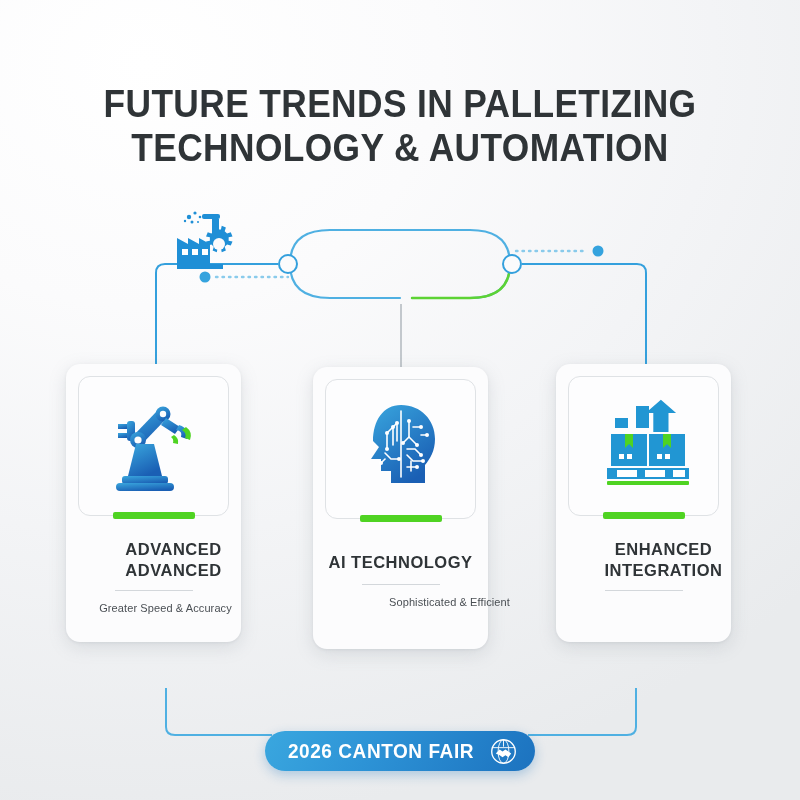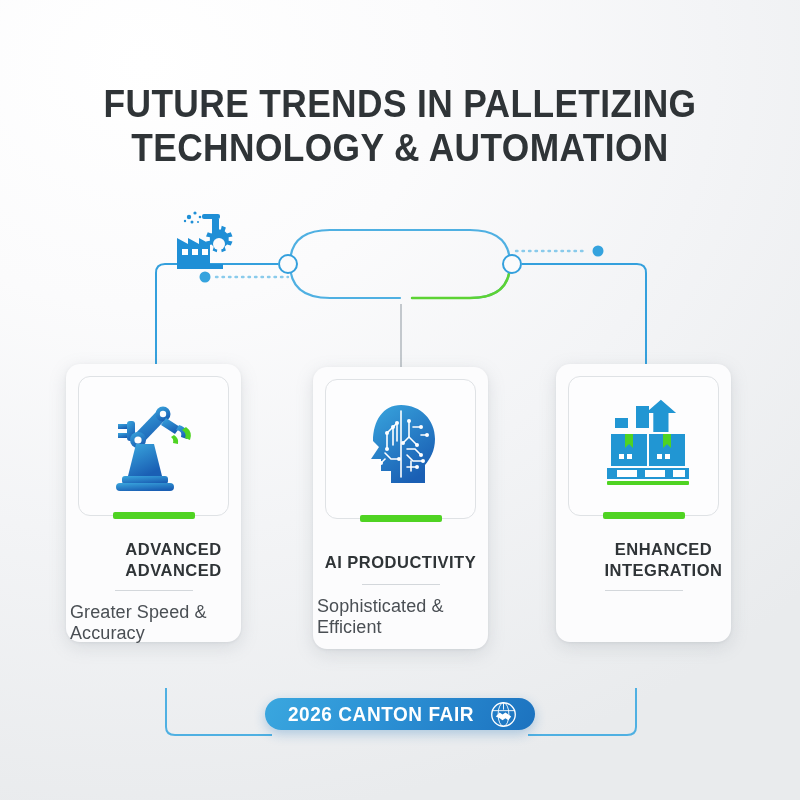--- a/index.html
+++ b/index.html
@@ -72,29 +72,29 @@
   }
   .c1 .c-title,.c3 .c-title{top:175px;padding-left:20px;}
   .c2 .c-title{top:185px;}
   .c-div{
     position:absolute;left:50%;transform:translateX(-50%);
     width:78px;height:1px;background:#d3d7db;
   }
   .c1 .c-div,.c3 .c-div{top:226px;}
   .c2 .c-div{top:217px;}
   .c-sub{
-    position:absolute;left:4px;width:175px;
+    position:absolute;left:12px;width:175px;text-align:center;
     color:#4a4f54;font-family:"Liberation Sans Narrow","Liberation Sans",sans-serif;
-    font-size:18px;letter-spacing:.1px;
+    font-size:11px;letter-spacing:.1px;
   }
   .c1 .c-sub,.c3 .c-sub{top:238px;}
-  .c2 .c-sub{top:229px;}
+  .c2 .c-sub{top:229px;margin-left:37px;}
   
   .footer-badge{
-    position:absolute;left:265px;top:698px;width:270px;height:32px;
+    position:absolute;left:265px;top:731px;width:270px;height:40px;
     border-radius:22px;
     background:linear-gradient(120deg,#3aa7df 0%,#2d93d6 40%,#1c72bf 100%);
     box-shadow:0 4px 12px rgba(40,120,190,.32);
     display:flex;align-items:center;justify-content:center;gap:11px;
   }
   .footer-txt{
     color:#ffffff;font-family:"Liberation Sans Narrow","Liberation Sans",sans-serif;
     font-weight:bold;font-size:20px;letter-spacing:.6px;
     transform:scaleX(.95);
   }
@@ -236,21 +236,21 @@
             <circle cx="70" cy="58" r="2"></circle>
           <circle cx="72" cy="64" r="2"></circle>
             <circle cx="66" cy="70" r="2"></circle>
           <circle cx="76" cy="38" r="2"></circle>
             <circle cx="52" cy="46" r="2"></circle>
         </g>
       </svg>
     </div>
     <div class="greenbar"></div>
     <div class="c-title">
-      <span>AI PRODUCTIVITY</span>
+      <span>AI TECHNOLOGY</span>
     </div>
     <div class="c-div"></div>
     <div class="c-sub">Sophisticated &amp; Efficient</div>
   </div>
 
   <div class="card c3">
     <div class="iconbox">
       <svg width="110" height="100" viewBox="0 0 110 100">
         <g fill="#2196d3">
           <rect x="26" y="22" width="13" height="10"></rect>

